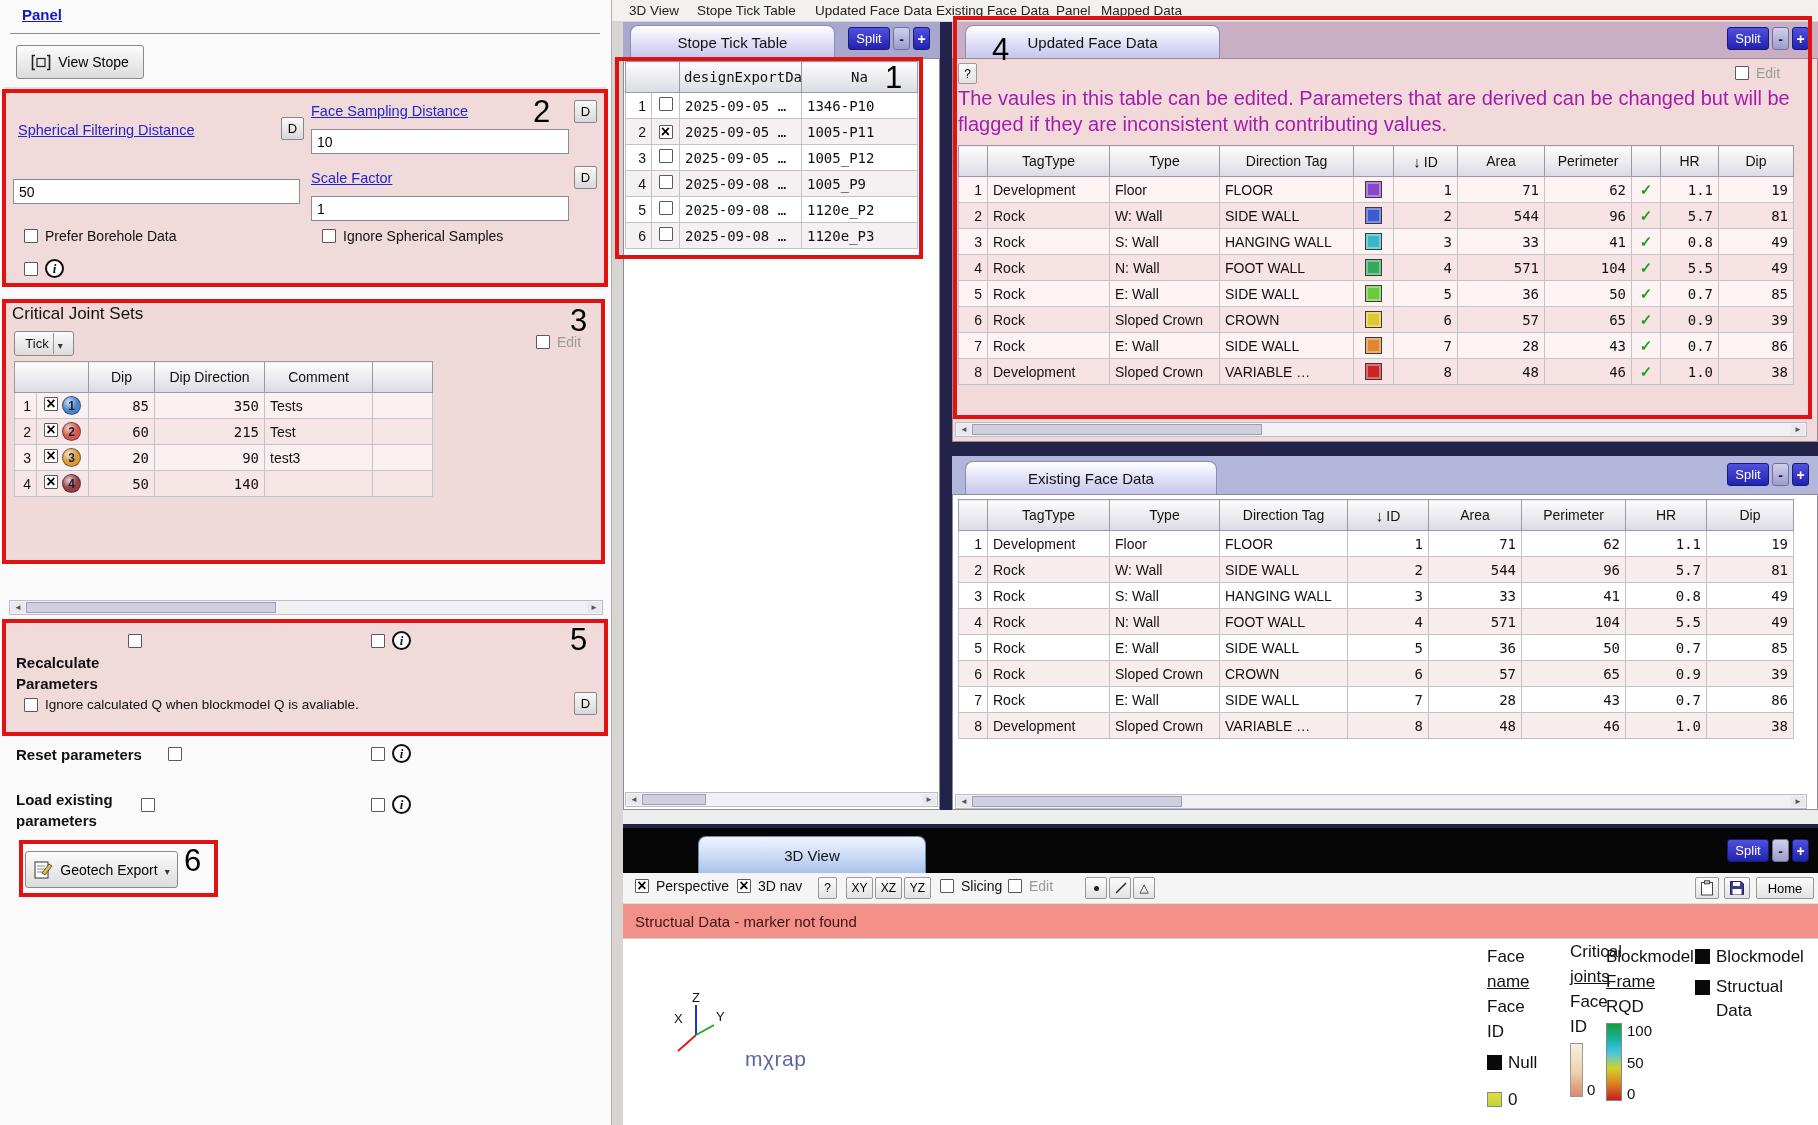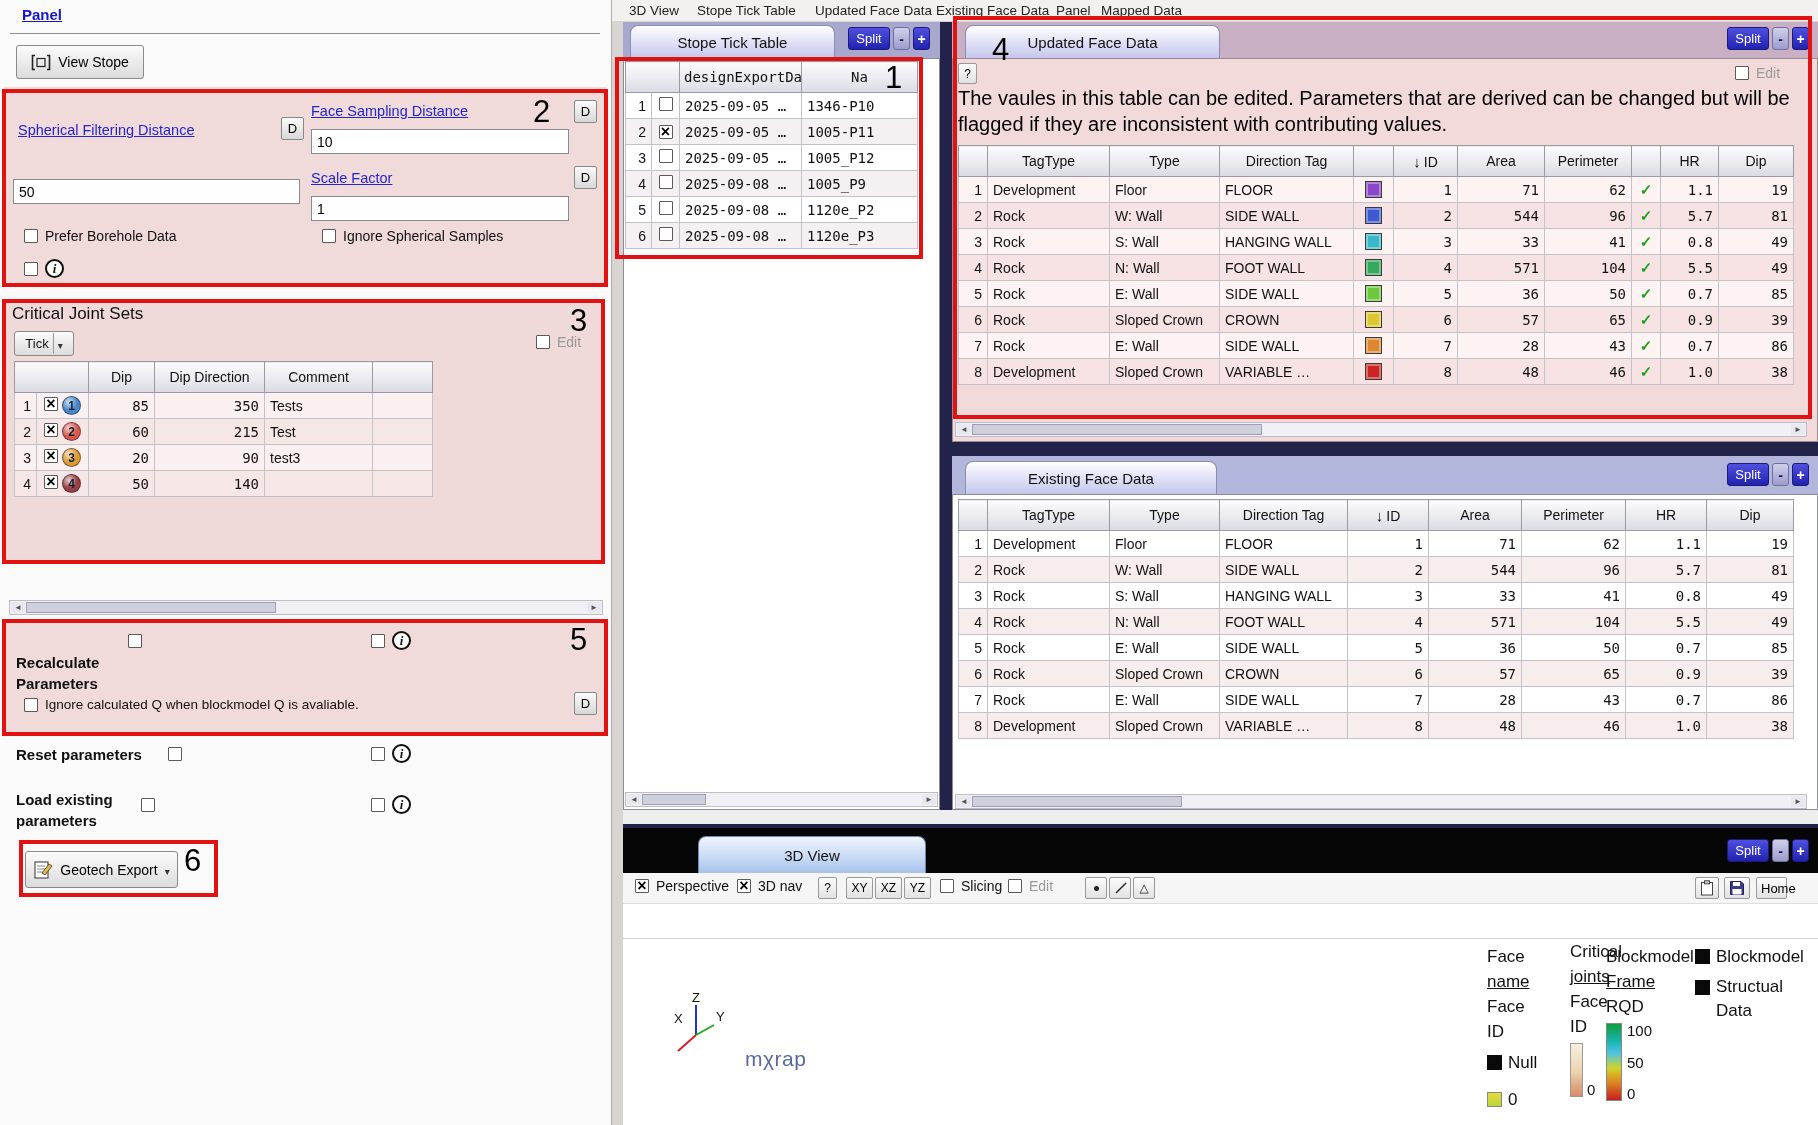--- a/index.html
+++ b/index.html
@@ -80,21 +80,21 @@
 .lgu{text-decoration:underline}
 .lgrow{display:flex;align-items:center;gap:6px}
 .lgsq{width:15px;height:15px;min-width:15px}
 .lgtick{font-size:15px;line-height:1}
 
 
 .annot{position:absolute;border:4px solid #e01212;pointer-events:none;z-index:50}
 .annot-num{position:absolute;font-size:31px;color:#000;pointer-events:none;z-index:51}
 
 .bold15{font-weight:bold;font-size:15px;white-space:nowrap}
-.note{color:#000000}
+.note{color:#a21caf}
 </style>
 </head>
 <body>
 
 <div id="canvas">
 
   <div class="abs" id="left-panel" style="left:0;top:0;width:612px;height:1125px;background:#fbfafa;border-right:1px solid #b0aeac;">
 
     <a class="abs plink" style="left:22px;top:6px;">Panel</a>
     <div class="abs" style="left:10px;top:33px;width:590px;border-top:1px solid #8f8f8f;"></div>
@@ -679,23 +679,26 @@
             <rect x="4.5" y="0.8" width="5" height="3" fill="#ccc" stroke="#444"></rect>
           </svg>
       </button>
       <button class="tbtn" style="left:1101px;width:26px;">
         <svg width="16" height="16" viewBox="0 0 16 16">
             <path d="M1.5 1.5 H12 L14.5 4 V14.5 H1.5 Z" fill="#3c3c88" stroke="#22225a"></path>
             <rect x="4" y="2" width="7" height="4" fill="#fff"></rect>
             <rect x="3.5" y="9" width="9" height="5.5" fill="#fff"></rect>
           </svg>
       </button>
-      <button class="tbtn" style="left:1133px;width:31px;font-size:13px;">Home</button>
-    </div>
-
+      <button class="tbtn" style="left:1133px;width:58px;font-size:13px;">Home</button>
+    </div>
+
+    <div class="abs warnbanner" style="left:0;top:76px;width:1195px;height:34px;">
+      <span>Structual Data - marker not found</span>
+    </div>
 
     <div class="abs" id="viewport" style="left:0;top:110px;width:1195px;height:187px;background:#fff;border-top:1px solid #d0d0d0;">
       <svg class="abs" style="left:45px;top:52px;" width="60" height="70" viewBox="0 0 60 70">
         <line x1="28" y1="44" x2="28" y2="14" stroke="#2233cc" stroke-width="2"></line>
         <line x1="28" y1="44" x2="10" y2="60" stroke="#cc2222" stroke-width="2"></line>
         <line x1="28" y1="44" x2="46" y2="34" stroke="#22aa22" stroke-width="2"></line>
         <text x="24" y="11" font-size="13" fill="#111">Z</text>
         <text x="6" y="32" font-size="13" fill="#111">X</text>
         <text x="48" y="30" font-size="13" fill="#111">Y</text>
       </svg>

